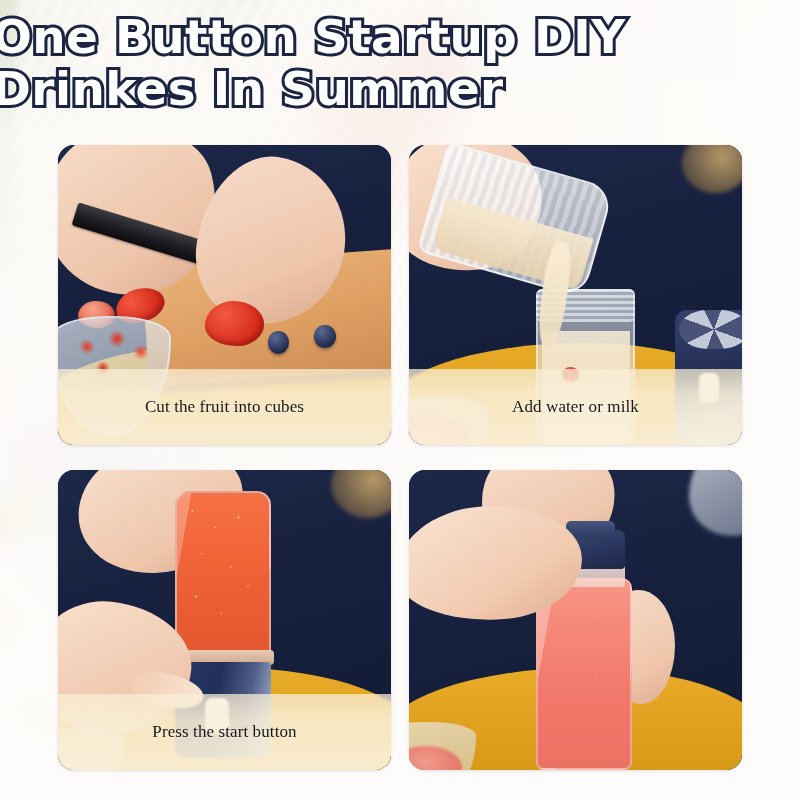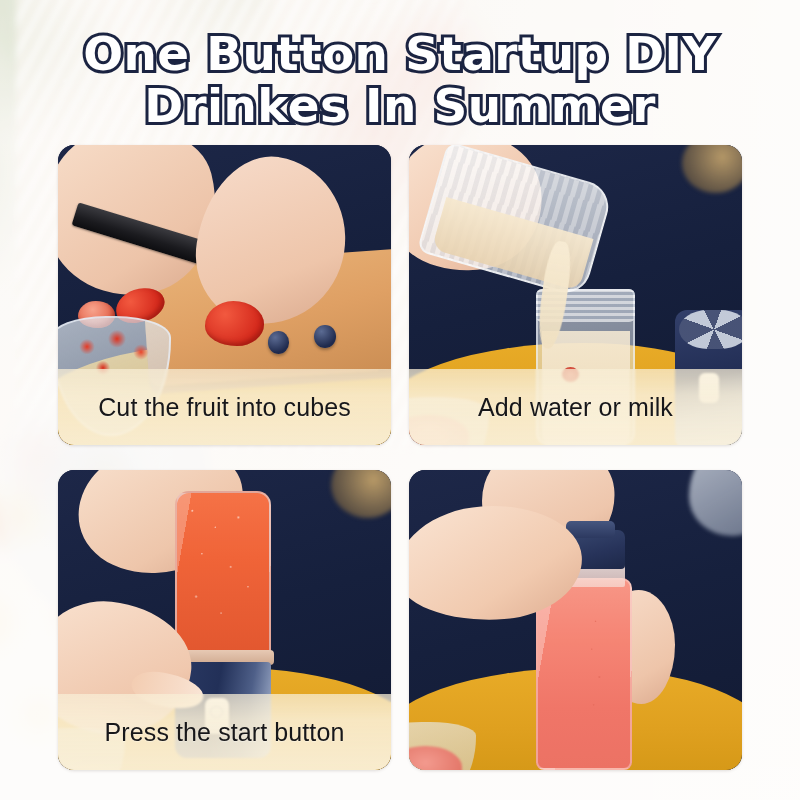--- a/index.html
+++ b/index.html
@@ -91,23 +91,22 @@
     position:absolute; inset:0;
     background:
       linear-gradient(180deg, rgba(255,255,255,.10) 0%, rgba(255,255,255,.40) 46%, rgba(255,255,255,.72) 78%, rgba(255,255,255,.86) 100%),
       linear-gradient(90deg, rgba(255,255,255,.18) 0%, rgba(255,255,255,.08) 34%, rgba(255,255,255,.44) 72%, rgba(255,255,255,.80) 100%);
   }
   .bg-veil { position:absolute; inset:0; background:rgba(252,250,247,.40); }
 
   
   .title-block {
     position:absolute; left:0; right:0; top:14px;
-    text-align:center; z-index:6; line-height:1.0;
+    text-align:left; z-index:6; line-height:1.0;
     user-select:none;
-    margin-top:17px;
   }
   .title-line {
     display:block;
     font-family:"DejaVu Sans", sans-serif;
     font-weight:bold;
     font-size:46px;
     letter-spacing:.4px;
     color:#ffffff;
     -webkit-text-stroke:6px #1b2442;
     paint-order:stroke fill;
@@ -443,22 +442,22 @@
 
   
   .caption {
     position:absolute; left:0; right:0; bottom:0;
     height:76px;
     background:linear-gradient(180deg, rgba(248,238,214,.74) 0%, rgba(250,240,216,.88) 34%, rgba(251,242,220,.93) 100%);
     display:flex; align-items:center; justify-content:center;
     backdrop-filter:blur(1px);
   }
   .caption-text {
-    font-family:Liberation Sans, sans-serif;
-    font-size:25px;
+    font-family:Liberation Serif, serif;
+    font-size:17px;
     color:#17171a;
     letter-spacing:.1px;
     white-space:nowrap;
     text-shadow:0 1px 1px rgba(255,255,255,.35);
   }
 </style>
 </head>
 <body>
 
 <div class="bg-root">

